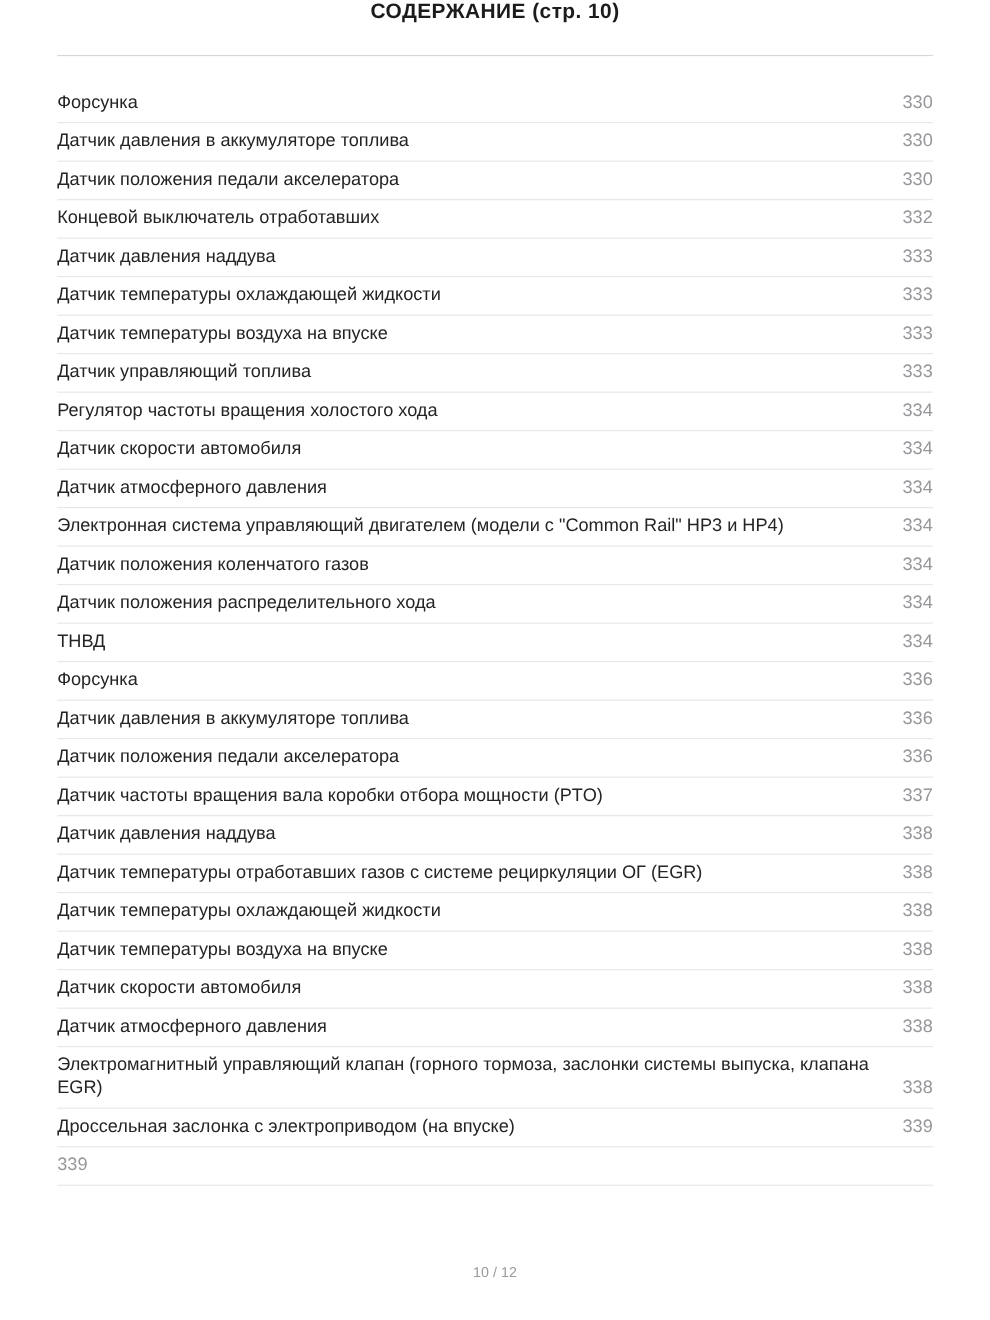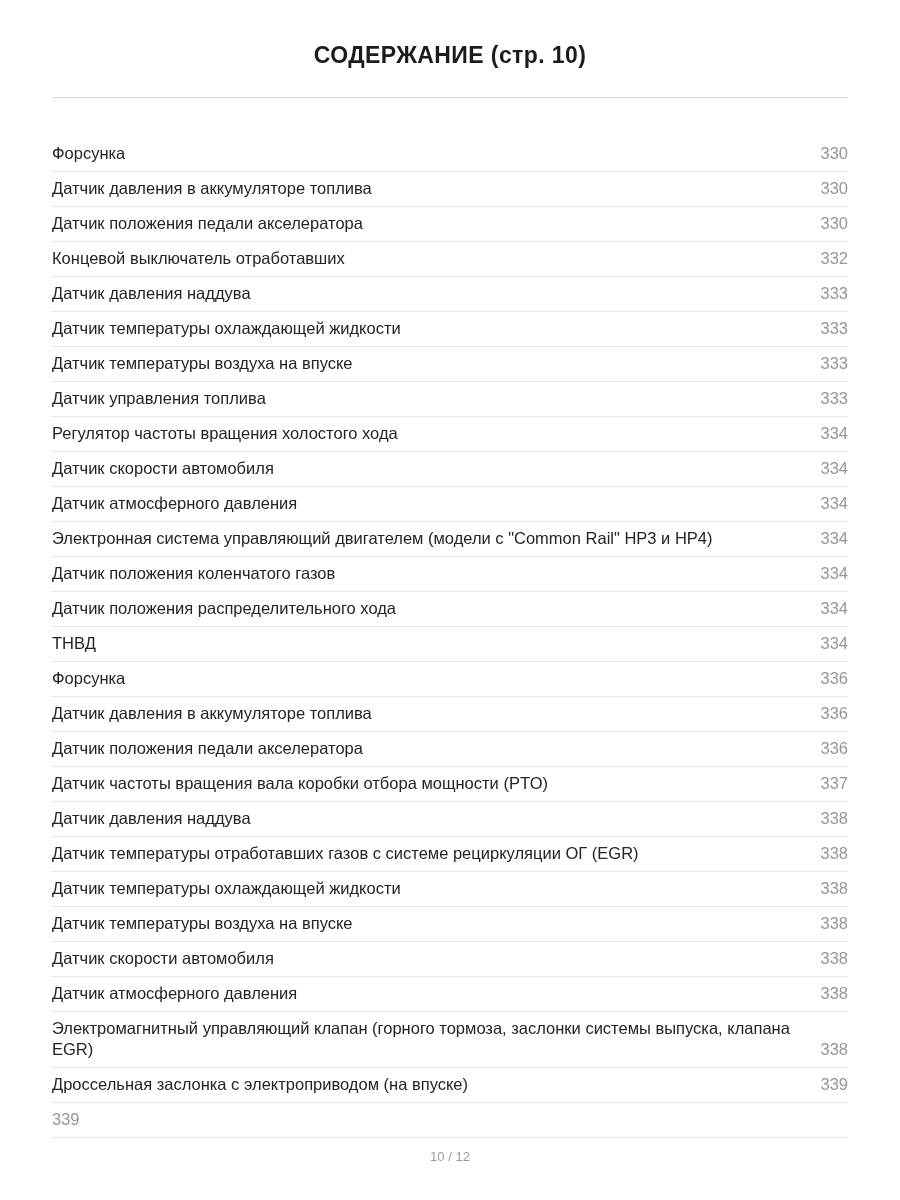--- a/index.html
+++ b/index.html
@@ -11,34 +11,33 @@
       font-family: "Liberation Sans", sans-serif;
       color: #222222;
       overflow: hidden;
     }
     .page {
       padding: 0 52px;
       height: 100%;
       position: relative;
     }
     .title {
-      padding-top: 42px;
       text-align: center;
-      font-size: 23px;
+      font-size: 19px;
       font-weight: 700;
       letter-spacing: 0.4px;
       color: #1c1c1e;
     }
     .rule {
       border: none;
       border-top: 1px solid #d6d6d6;
       margin-top: 28px;
     }
     .toc {
-      margin-top: 39px;
+      margin-top: 26px;
     }
     .row {
       display: flex;
       justify-content: space-between;
       align-items: flex-end;
       border-bottom: 1px solid #e6e6e6;
       padding: 6px 0 7px 0;
       font-size: 16.5px;
       line-height: 21px;
     }
@@ -90,21 +89,21 @@
       </div>
       <div class="row">
         <div class="label">Датчик температуры охлаждающей жидкости</div>
         <div class="pagenum">333</div>
       </div>
       <div class="row">
         <div class="label">Датчик температуры воздуха на впуске</div>
         <div class="pagenum">333</div>
       </div>
       <div class="row">
-        <div class="label">Датчик управления топлива</div>
+        <div class="label">Датчик управляющий топлива</div>
         <div class="pagenum">333</div>
       </div>
       <div class="row">
         <div class="label">Регулятор частоты вращения холостого хода</div>
         <div class="pagenum">334</div>
       </div>
       <div class="row">
         <div class="label">Датчик скорости автомобиля</div>
         <div class="pagenum">334</div>
       </div>

